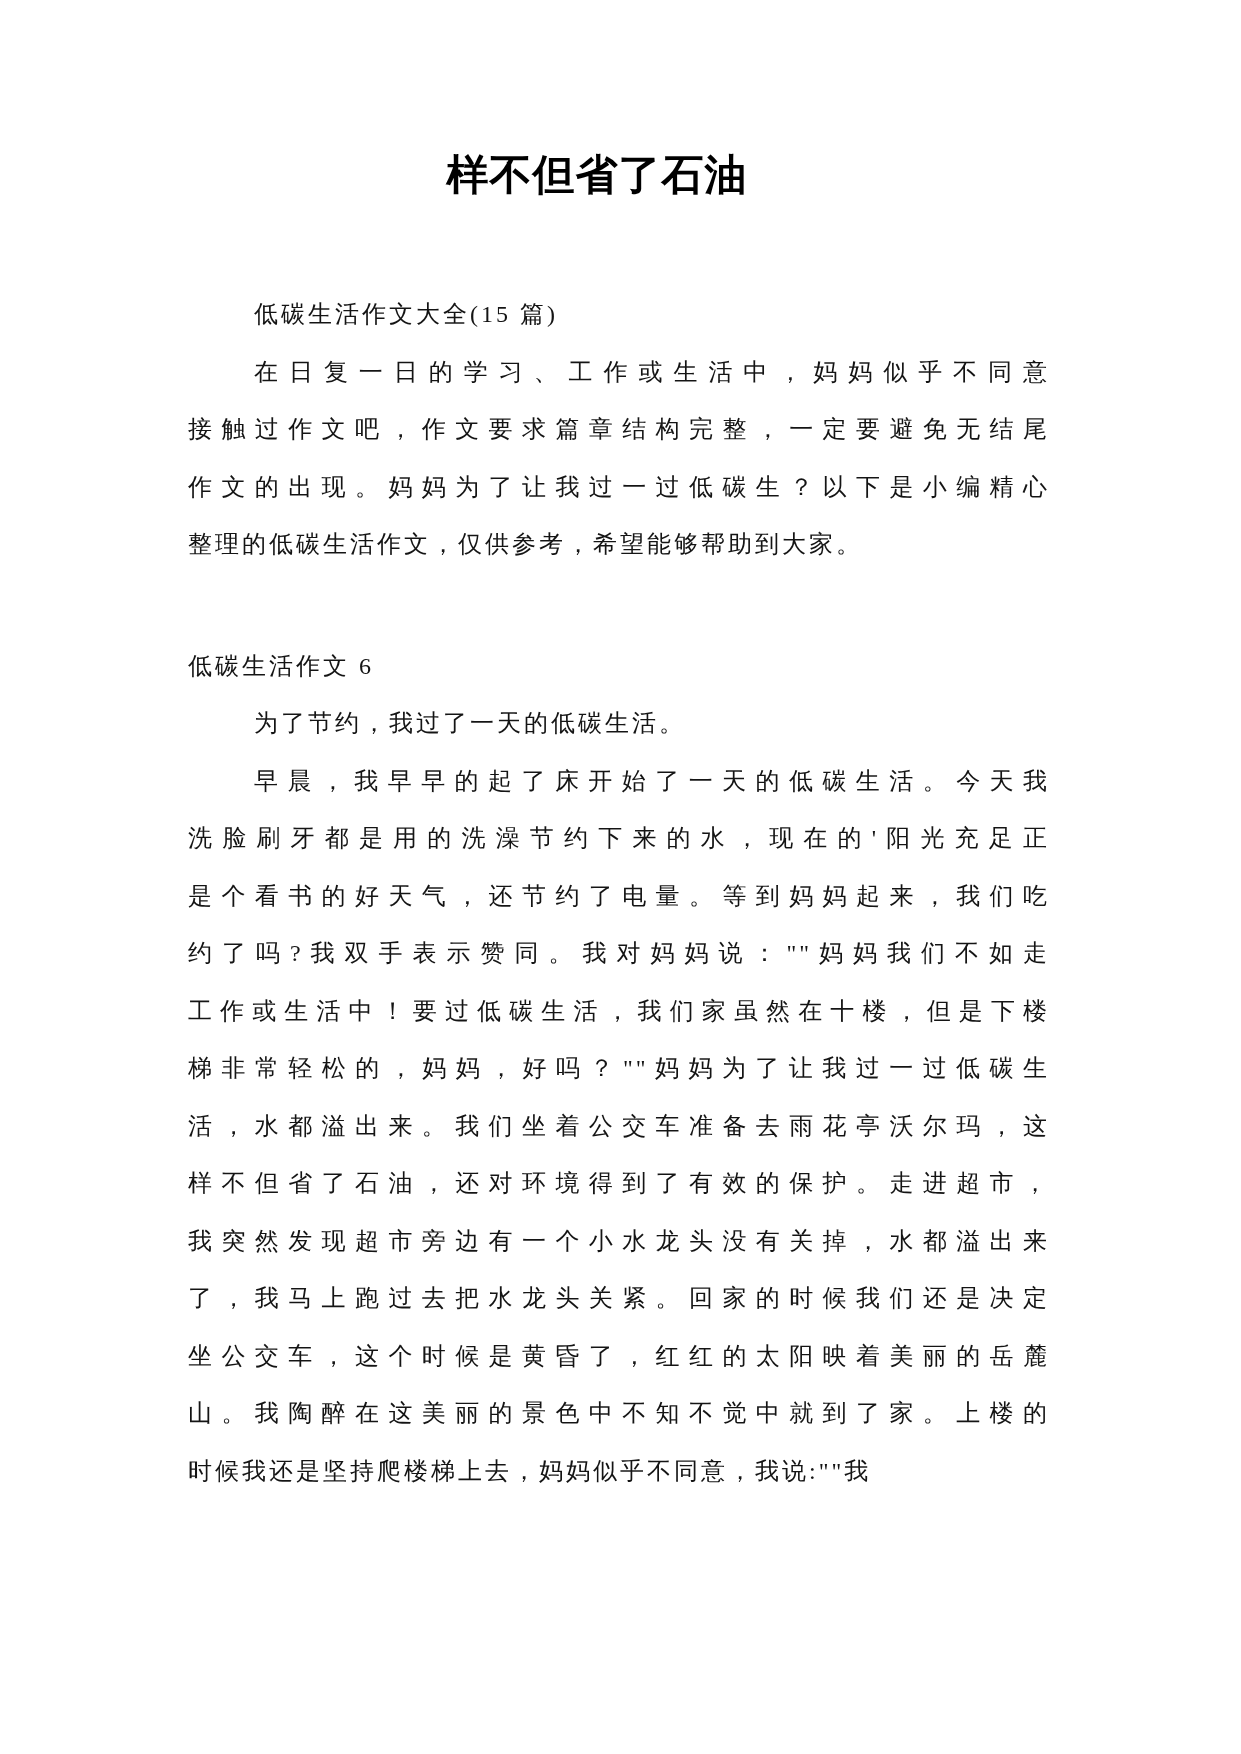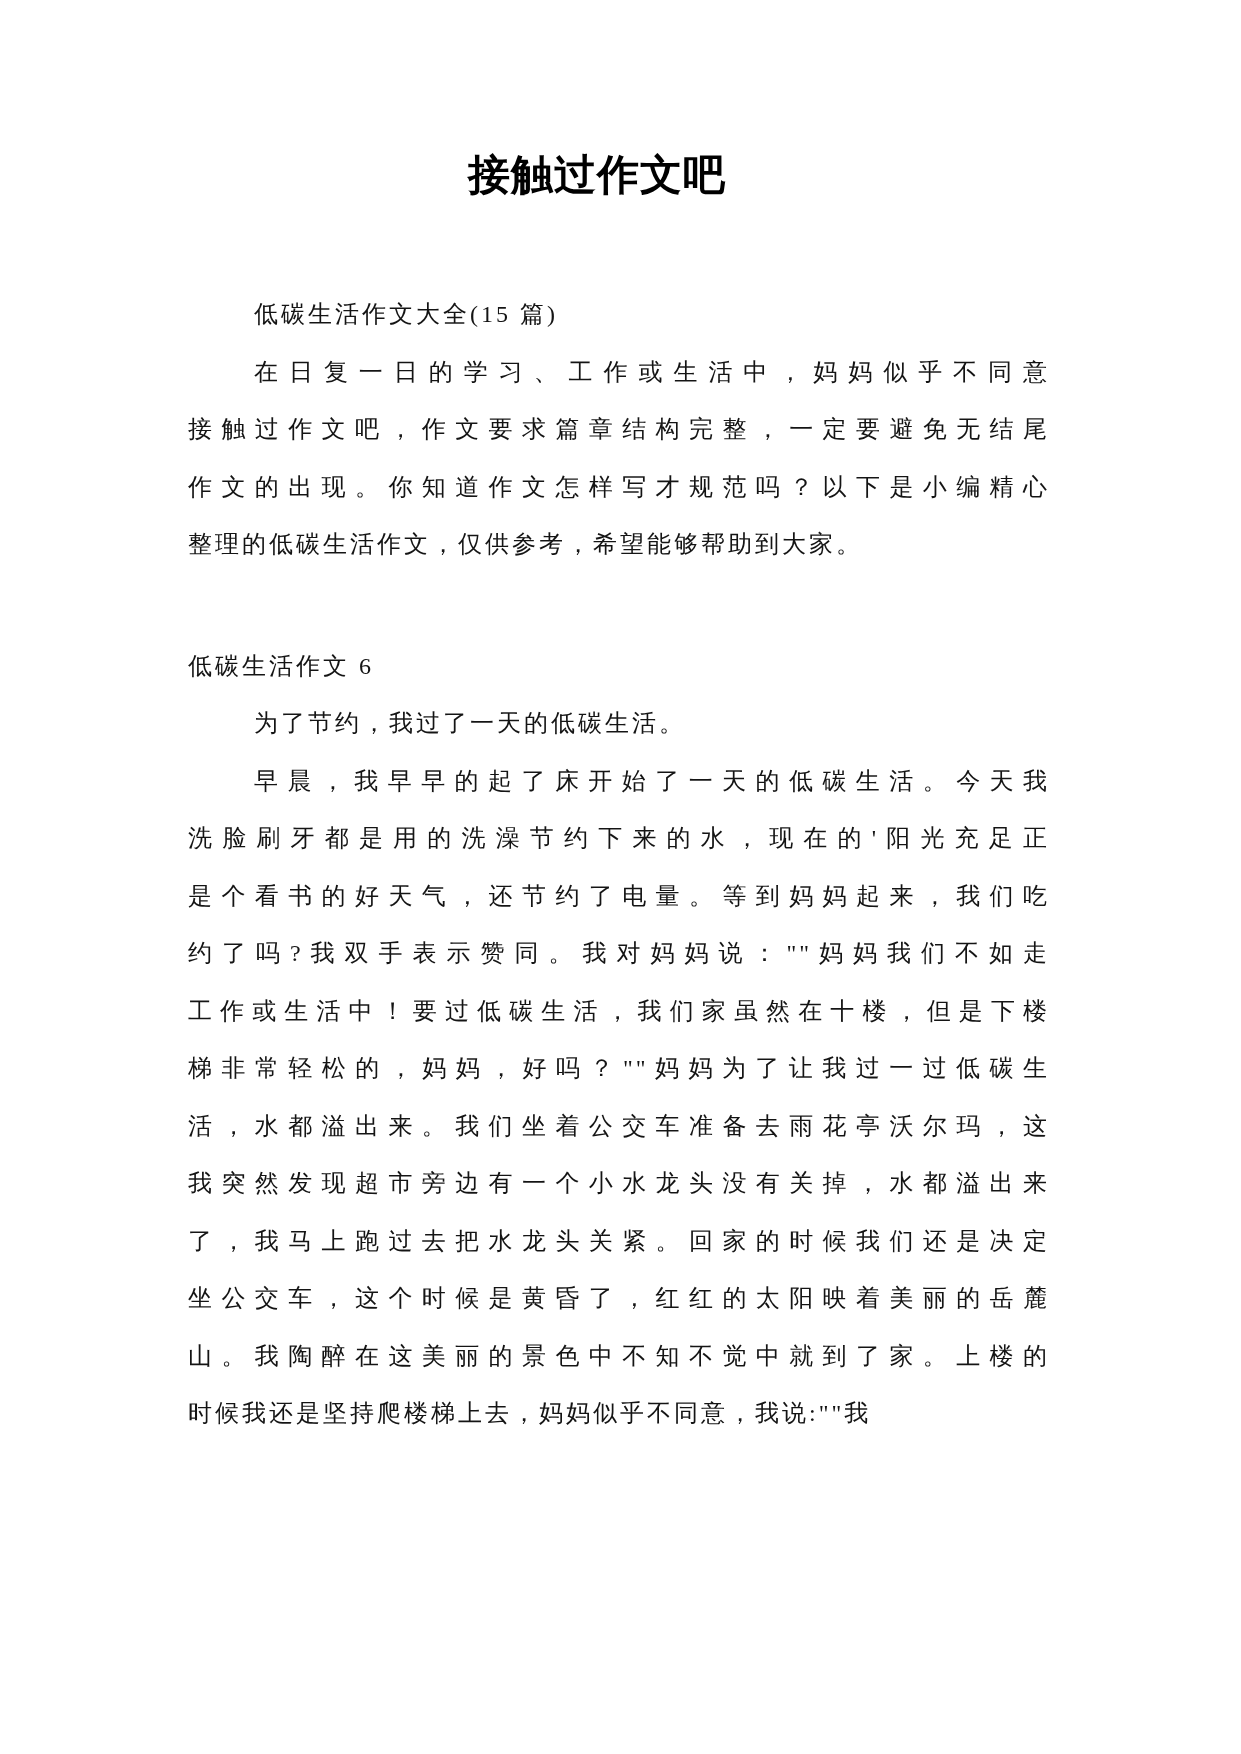--- a/index.html
+++ b/index.html
@@ -50,40 +50,41 @@
   .essay-heading {
     margin-top: 64px;
   }
 </style>
 </head>
 <body>
 
 <div class="page">
   <div class="content">
 
-    <div class="doc-title">接触过作文吧</div>
+    <div class="doc-title">样不但省了石油</div>
 
     <div class="line indent intro-heading">低碳生活作文大全(15 篇)</div>
 
     <div class="line indent just">在日复一日的学习、工作或生活中，妈妈似乎不同意</div>
     <div class="line just">接触过作文吧，作文要求篇章结构完整，一定要避免无结尾</div>
-    <div class="line just">作文的出现。你知道作文怎样写才规范吗？以下是小编精心</div>
+    <div class="line just">作文的出现。妈妈为了让我过一过低碳生？以下是小编精心</div>
     <div class="line">整理的低碳生活作文，仅供参考，希望能够帮助到大家。</div>
 
     <div class="line essay-heading">低碳生活作文 6</div>
 
     <div class="line indent">为了节约，我过了一天的低碳生活。</div>
 
     <div class="line indent just">早晨，我早早的起了床开始了一天的低碳生活。今天我</div>
     <div class="line just">洗脸刷牙都是用的洗澡节约下来的水，现在的'阳光充足正</div>
     <div class="line just">是个看书的好天气，还节约了电量。等到妈妈起来，我们吃</div>
     <div class="line just">约了吗?我双手表示赞同。我对妈妈说：""妈妈我们不如走</div>
     <div class="line just">工作或生活中！要过低碳生活，我们家虽然在十楼，但是下楼</div>
     <div class="line just">梯非常轻松的，妈妈，好吗？""妈妈为了让我过一过低碳生</div>
     <div class="line just">活，水都溢出来。我们坐着公交车准备去雨花亭沃尔玛，这</div>
+    <div class="line just">样不但省了石油，还对环境得到了有效的保护。走进超市，</div>
     <div class="line just">我突然发现超市旁边有一个小水龙头没有关掉，水都溢出来</div>
     <div class="line just">了，我马上跑过去把水龙头关紧。回家的时候我们还是决定</div>
     <div class="line just">坐公交车，这个时候是黄昏了，红红的太阳映着美丽的岳麓</div>
     <div class="line just">山。我陶醉在这美丽的景色中不知不觉中就到了家。上楼的</div>
     <div class="line">时候我还是坚持爬楼梯上去，妈妈似乎不同意，我说:""我</div>
 
   </div>
 </div>
 
 </body></html>

